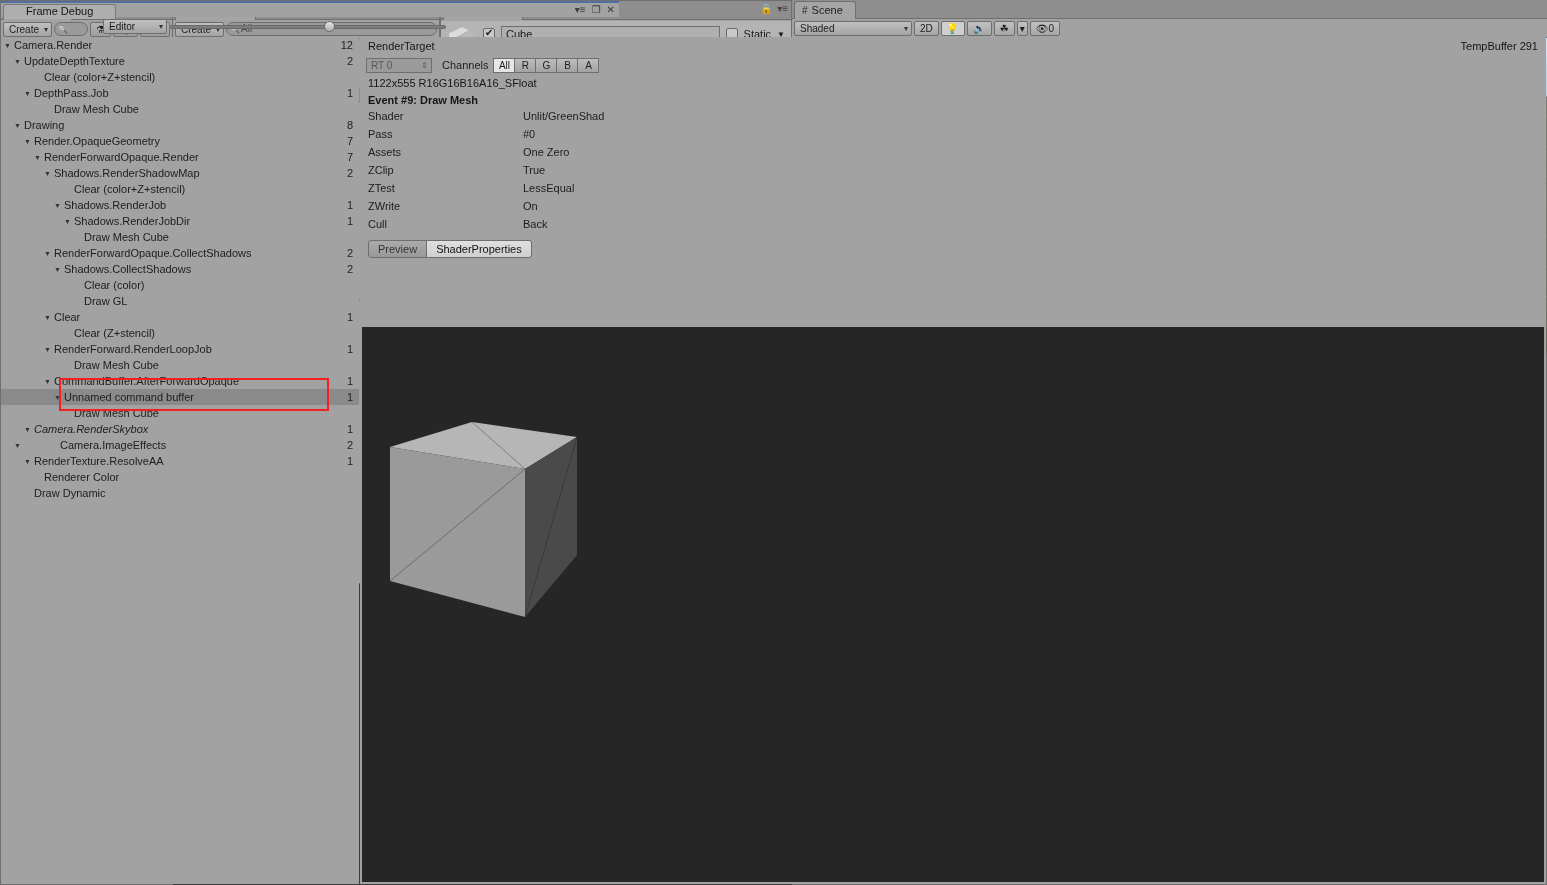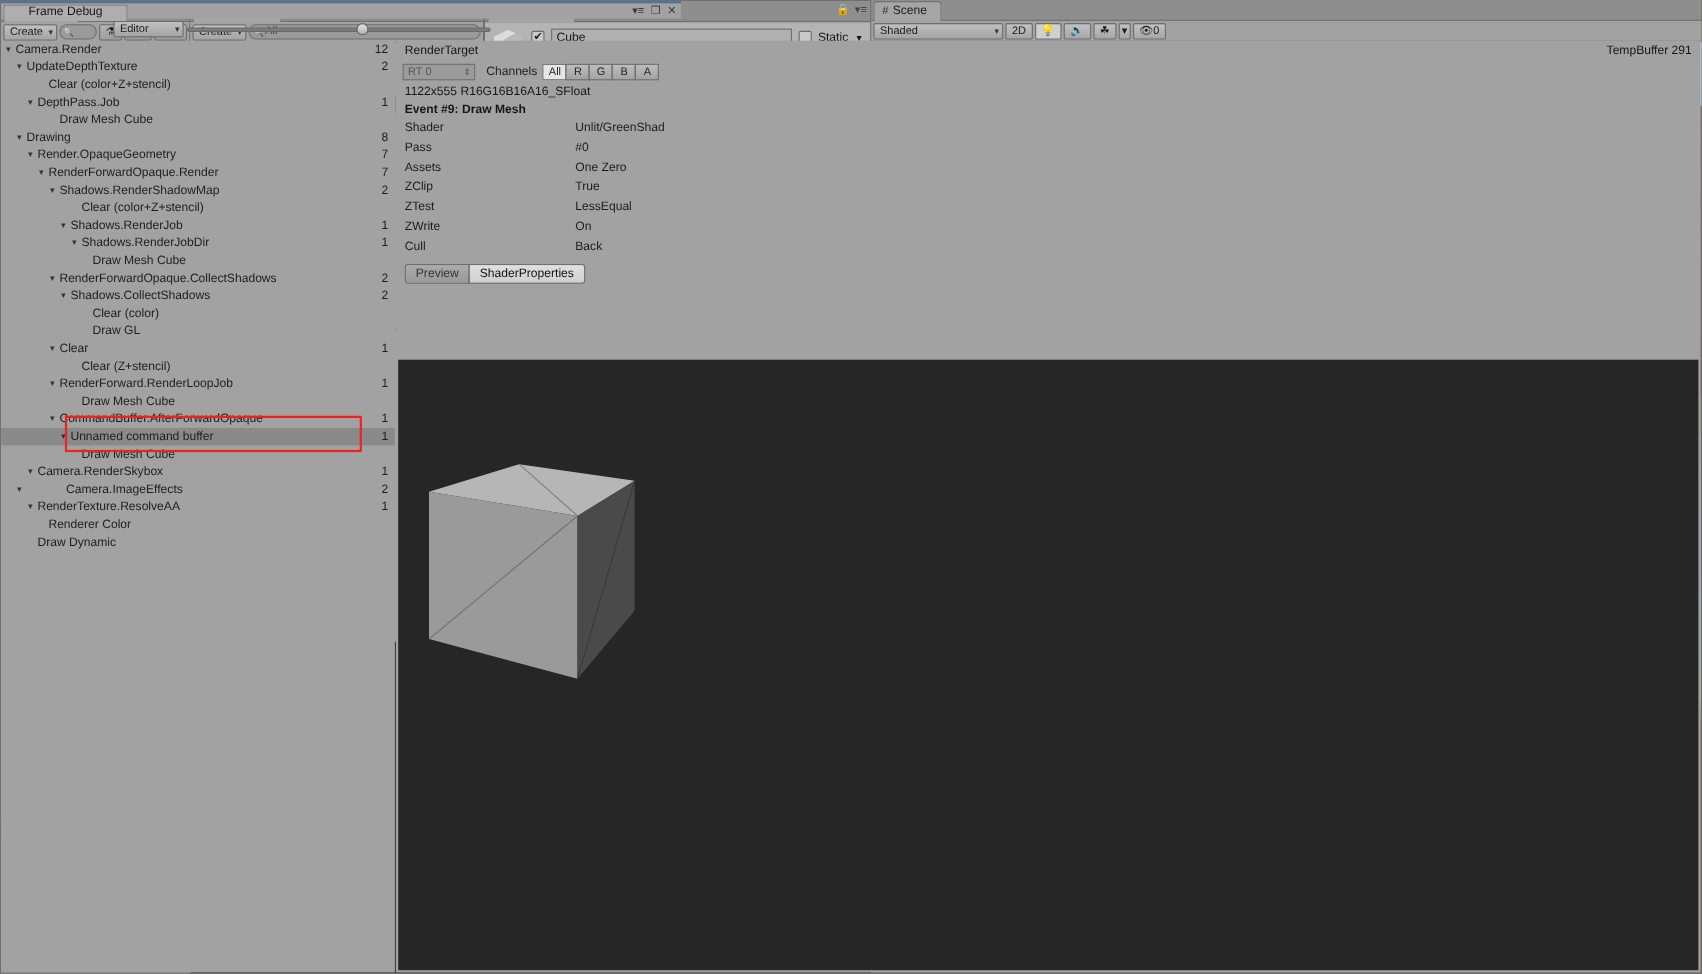--- a/index.html
+++ b/index.html
@@ -783,21 +783,21 @@
         <span class="lbl" style="padding-left: 2px;">Unnamed command buffer</span>
         <span class="cnt">1</span>
       </div>
       <div class="fdrow">
         <span class="tri" style="margin-left: 62px;"></span>
         <span class="lbl" style="padding-left: 2px;">Draw Mesh Cube</span>
         <span class="cnt"></span>
       </div>
       <div class="fdrow">
         <span class="tri" style="margin-left: 22px;">▼</span>
-        <span class="lbl" style="padding-left: 2px;">Camera.RenderSkybox</span>
+        <span class="lbl" style="padding-left: 2px; font-style: italic;">Camera.RenderSkybox</span>
         <span class="cnt">1</span>
       </div>
       <div class="fdrow">
         <span class="tri" style="margin-left: 12px;">▼</span>
         <span class="lbl" style="padding-left: 2px; margin-left: 36px;">Camera.ImageEffects</span>
         <span class="cnt">2</span>
       </div>
       <div class="fdrow">
         <span class="tri" style="margin-left: 22px;">▼</span>
         <span class="lbl" style="padding-left: 2px;">RenderTexture.ResolveAA</span>

